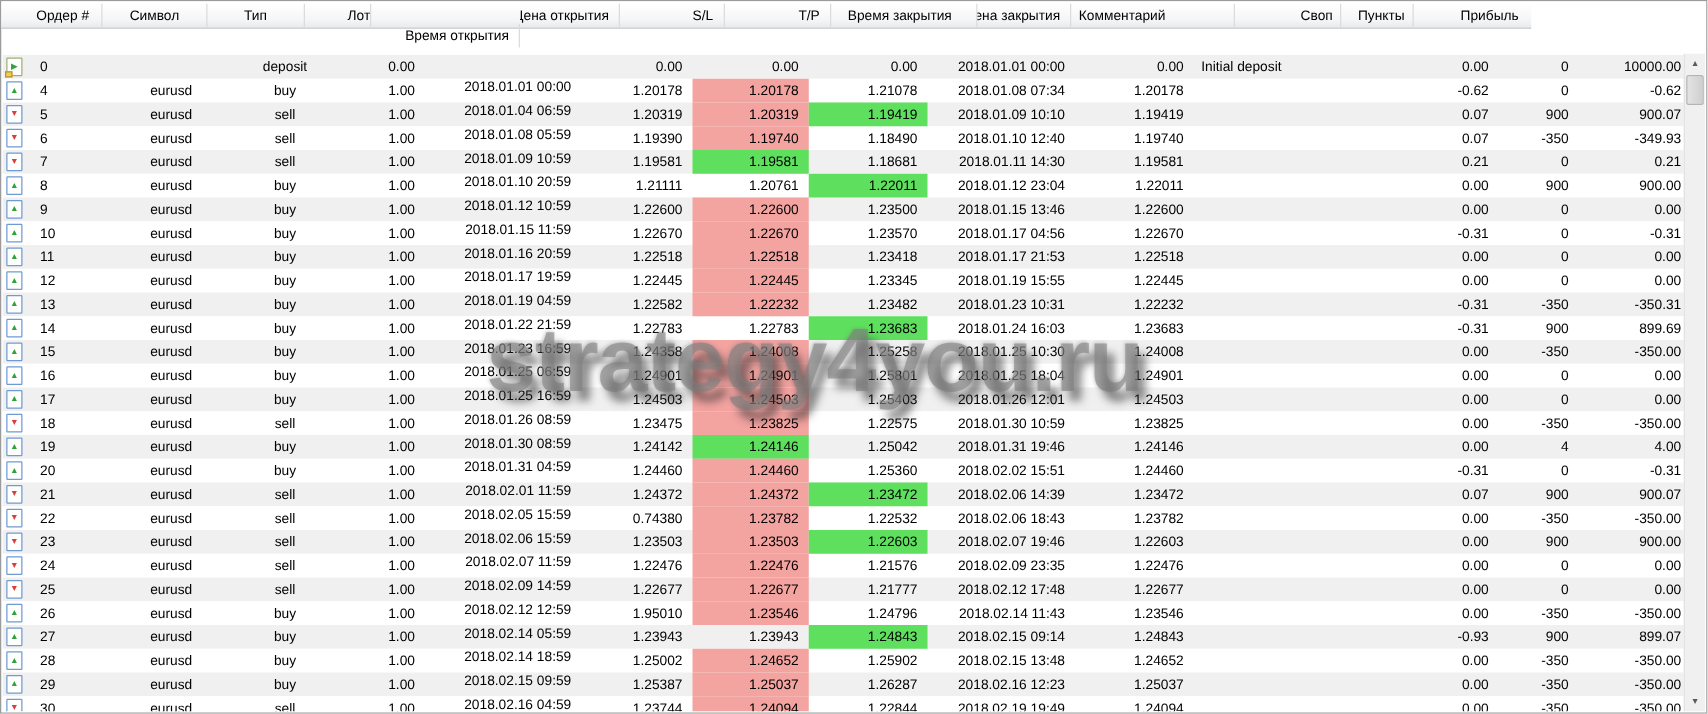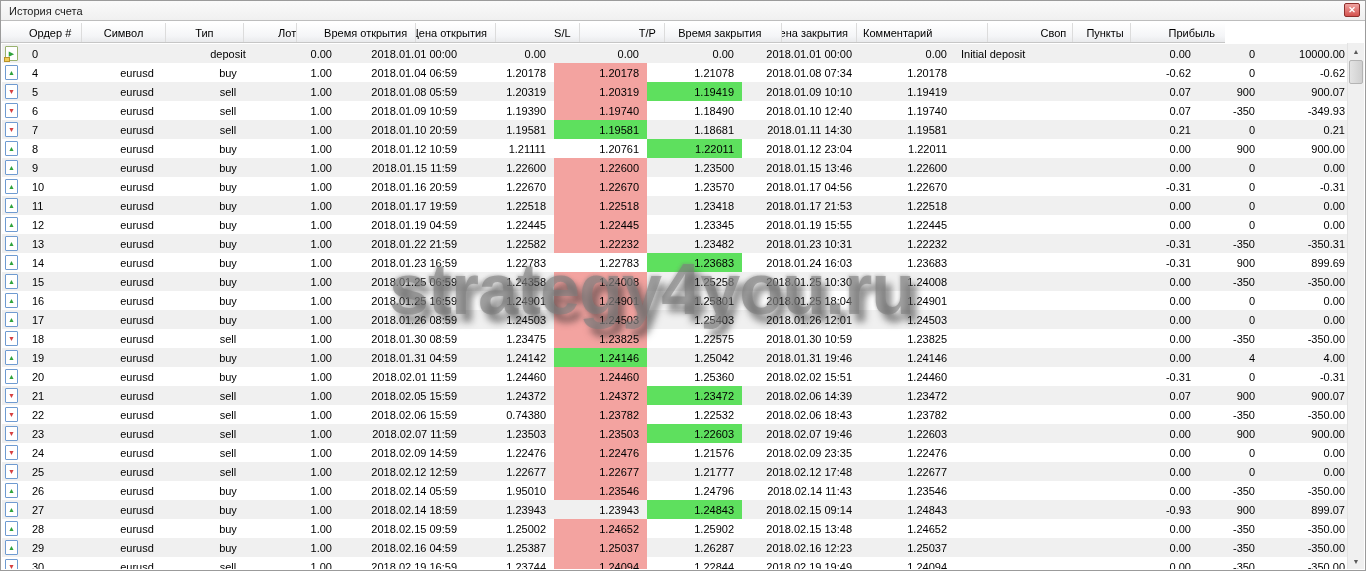--- a/index.html
+++ b/index.html
@@ -45,21 +45,21 @@
   .rows { position:absolute; top:43px; left:1px; right:18px; bottom:1px; overflow:hidden; }
   .row { display:flex; height:19px; width:1347px; background:#fff; }
   .row.stripe { background: var(--stripe); }
   .cell { display:flex; align-items:center; height:100%; white-space:nowrap; overflow:hidden; }
   
   .c-order       { width:88px;  padding-left:3px; }
   .h.c-order     { padding-left:28px; }
   .c-symbol      { width:94px;  justify-content:center; }
   .c-type        { width:88px;  justify-content:center; }
   .c-lot         { width:60px;  justify-content:flex-end; }
-  .c-open_time   { width:133px; justify-content:flex-end; padding-right:8px; }
+  .c-open_time   { width:133px; justify-content:flex-end; padding-right:8px;margin-top:16px; }
   .c-open_price  { width:89px;  justify-content:flex-end; padding-right:8px; }
   .c-sl          { width:93px;  justify-content:flex-end; padding-right:8px; }
   .c-tp          { width:95px;  justify-content:flex-end; padding-right:8px; }
   .c-close_time  { width:130px; justify-content:flex-end; padding-right:20px; }
   .c-close_price { width:83px;  justify-content:flex-end; padding-right:8px; }
   .c-comment     { width:147px; justify-content:flex-start; padding-left:6px; }
   .c-swap        { width:95px;  justify-content:flex-end; padding-right:6px;text-align:center; }
   .c-points      { width:64px;  justify-content:flex-end; padding-right:6px; }
   .c-profit      { width:88px;  justify-content:flex-end; padding-right:4px; }
   .h.c-profit    { width:105px; padding-right:10px; border-right:none; }
@@ -103,26 +103,20 @@
     font-size:72px; font-weight:bold; letter-spacing:-1px;
     color: rgba(125,125,125,0.58);
     text-shadow: 6px 8px 7px rgba(45,45,45,0.55), -1px -1px 3px rgba(120,120,120,0.35);
     pointer-events:none; user-select:none;
   }
 </style>
 </head>
 <body>
 
 <div class="window">
-  <div class="titlebar">
-    <span class="title">История счета</span>
-    <div class="close-btn">
-      <span>✕</span>
-    </div>
-  </div>
   <div class="spacer"></div>
 
   <div class="table-header">
       <div class="h c-order">Ордер #</div>
       <div class="h c-symbol">Символ</div>
       <div class="h c-type">Тип</div>
       <div class="h c-lot">Лот</div>
       <div class="h c-open_time">Время открытия</div>
       <div class="h c-open_price">Цена открытия</div>
       <div class="h c-sl">S/L</div>

